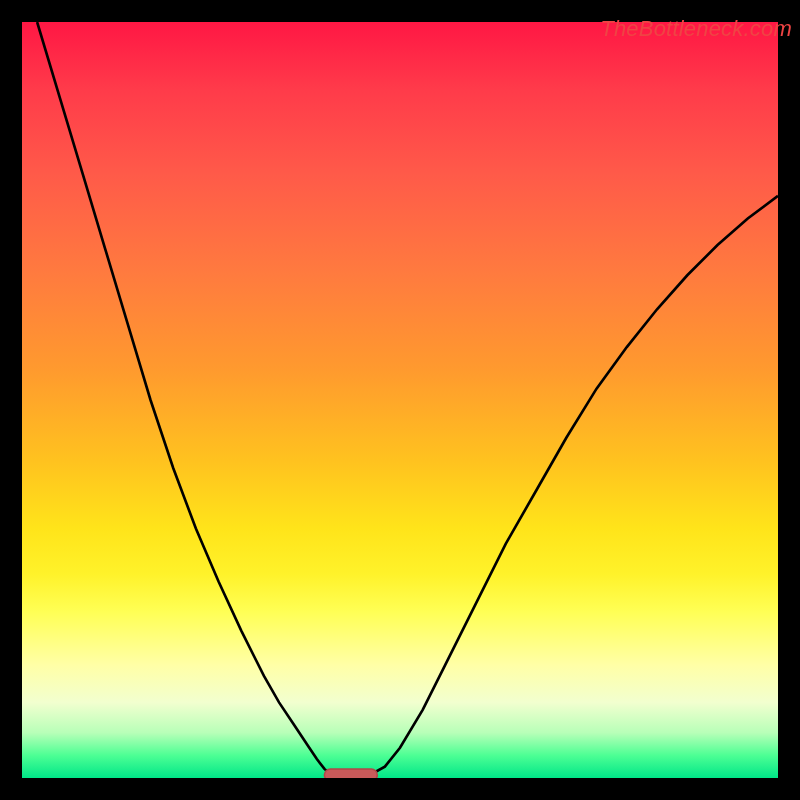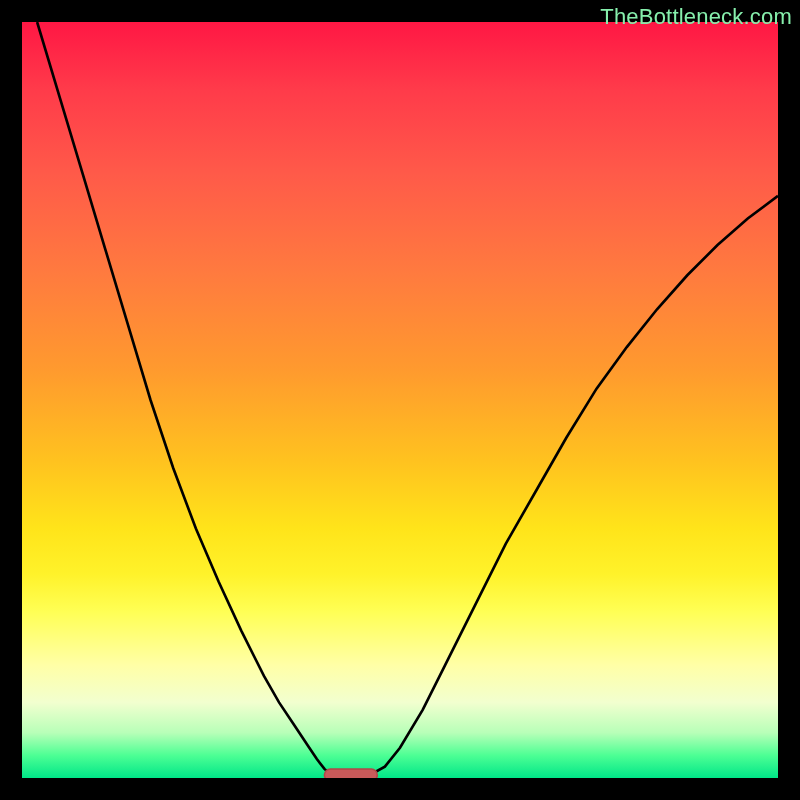--- a/index.html
+++ b/index.html
@@ -45,26 +45,27 @@
   
   svg.curve-layer {
     position: absolute;
     left: 0;
     top: 0;
     width: 100%;
     height: 100%;
   }
   .watermark {
     position: absolute;
-    top: 4px;
+    top: 16px;
     right: 8px;
-    color: #86efac;
+    color: #ef4444;
     font-size: 22px;
     font-weight: 400;
     letter-spacing: 0.2px;
+    font-style: italic;
   }
 </style>
 </head>
 <body>
 
 <div class="frame">
 
   <div class="plot-area">
     <svg class="curve-layer" viewBox="0 0 100 100" preserveAspectRatio="none">
       <path id="left-branch-path" fill="none" stroke-width="0.35" d="M2.00 0.00 L5.00 10.00 L8.00 20.00 L11.00 30.00 L14.00 40.00 L17.00 50.00 L20.00 59.00 L23.00 67.00 L26.00 74.00 L29.00 80.50 L32.00 86.50 L34.00 90.00 L36.00 93.00 L38.00 96.00 L39.00 97.50 L40.00 98.80 L41.00 99.60" stroke="#000000"></path>

